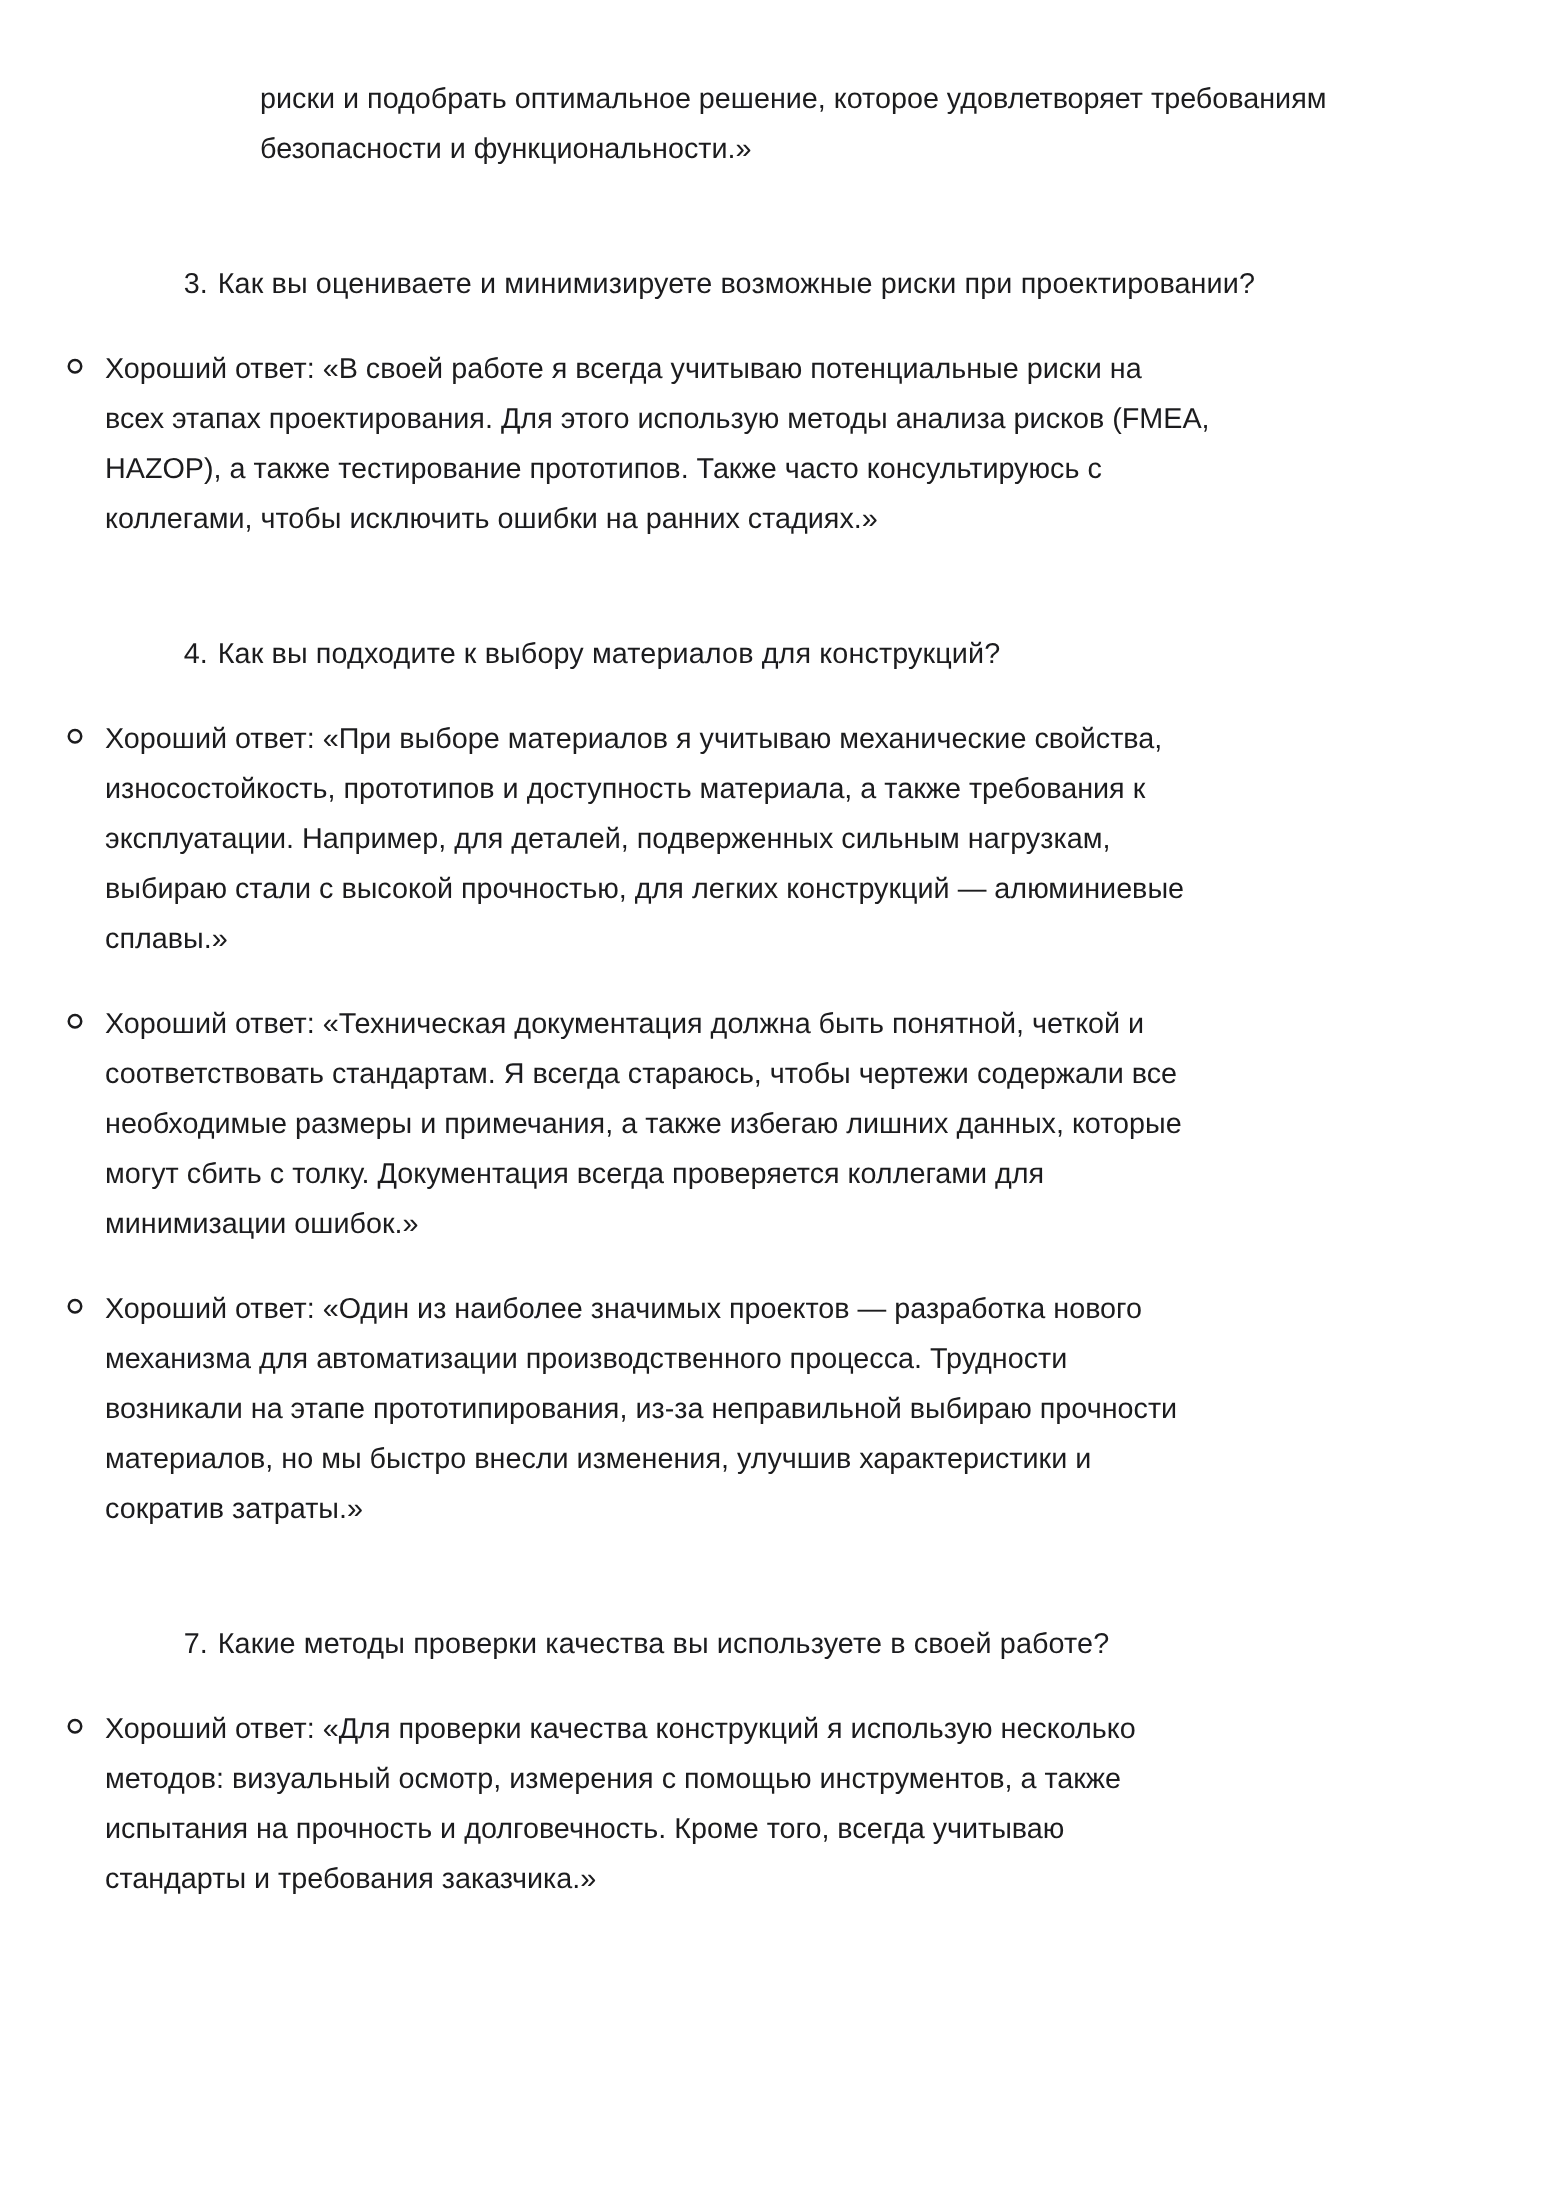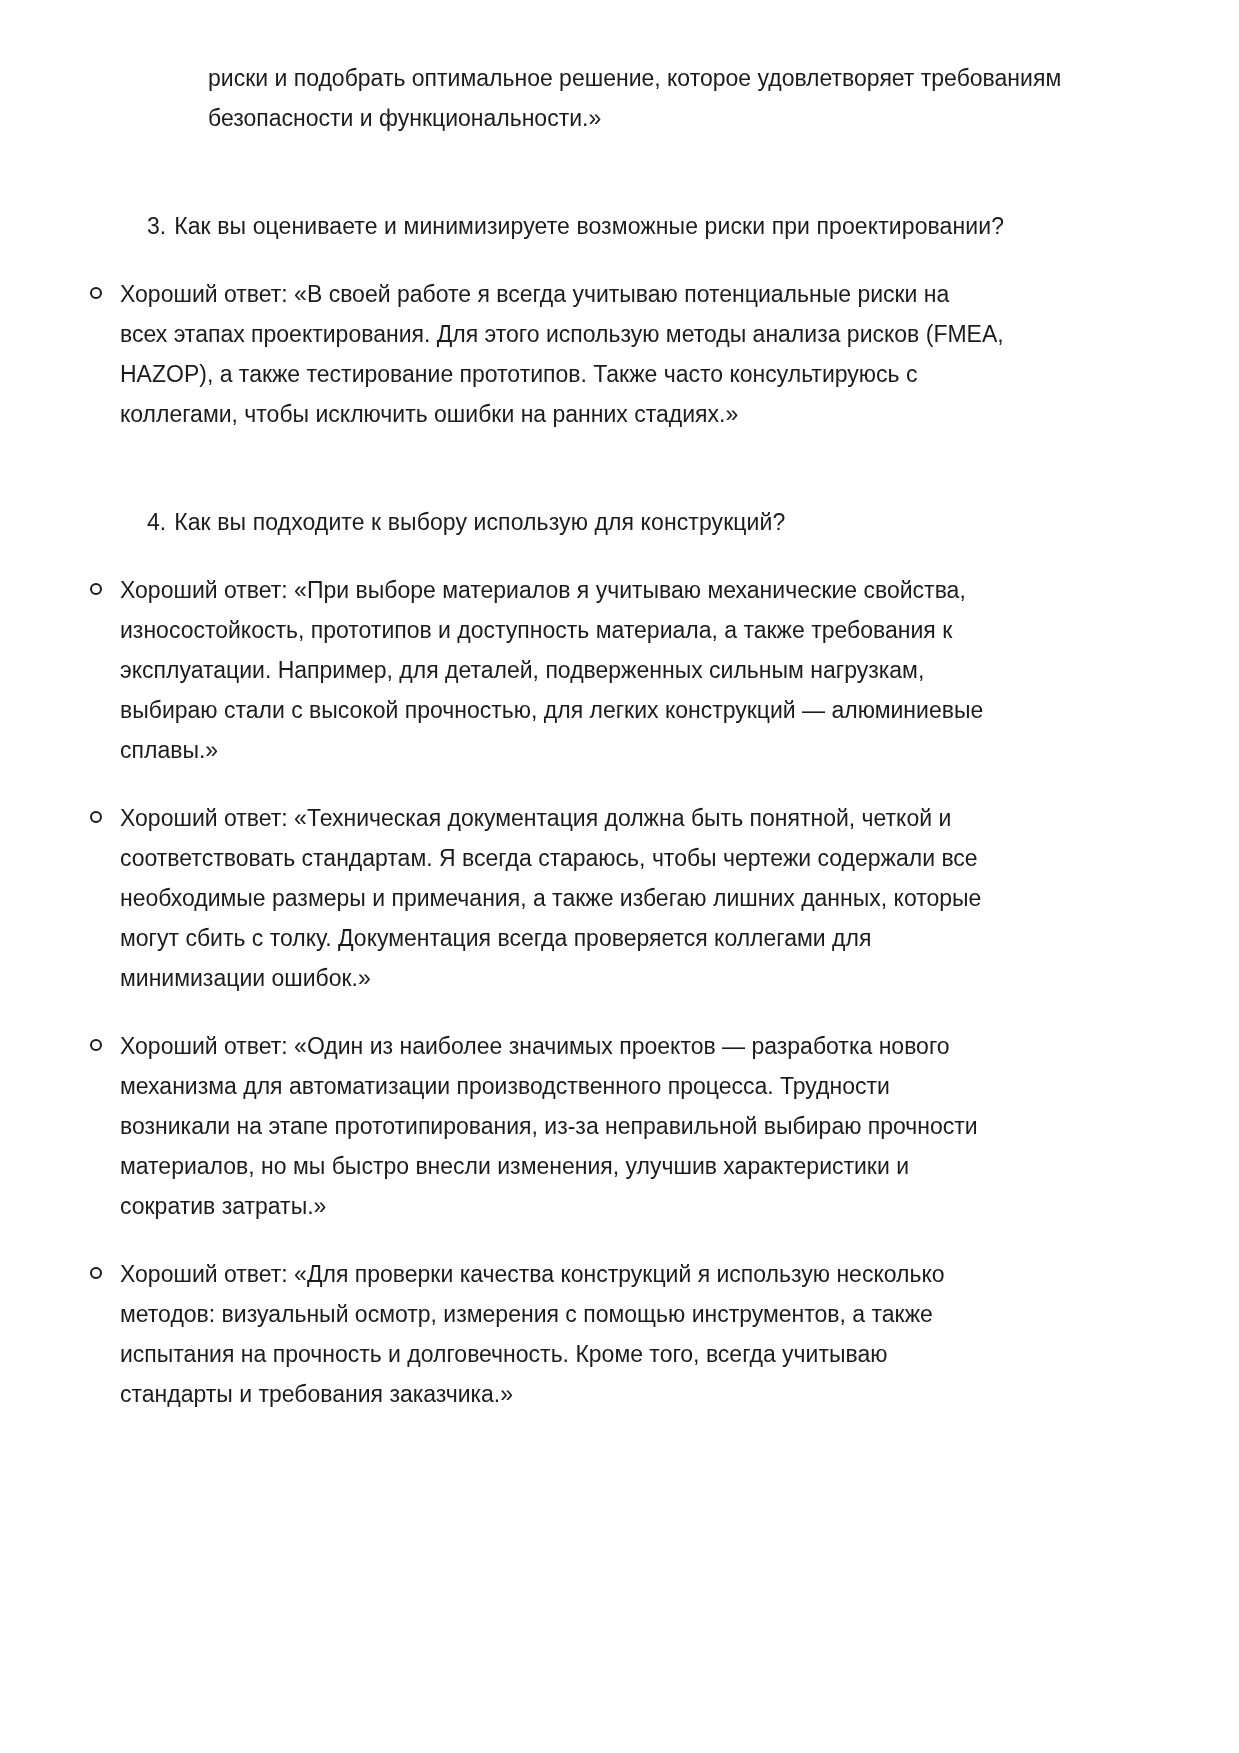--- a/index.html
+++ b/index.html
@@ -35,21 +35,21 @@
     font-weight: 400;
     margin-right: 8px;
   }
   .qtext {
     font-weight: 400;
     letter-spacing: 0.1px;
   }
   .answer {
     position: relative;
     margin-top: 28px;
-    margin-left: 120px;
+    margin-left: 84px;
     margin-right: 90px;
   }
   .atext { white-space: pre-line; }
   .bullet {
     position: absolute;
     left: -30px;
     top: 13px;
     width: 8px;
     height: 8px;
     border: 2px solid #1c1c1e;
@@ -69,21 +69,21 @@
   </div>
   <div class="answer">
     <span class="bullet"></span>
     <span class="atext">Хороший ответ: «В своей работе я всегда учитываю потенциальные риски на
 всех этапах проектирования. Для этого использую методы анализа рисков (FMEA,
 HAZOP), а также тестирование прототипов. Также часто консультируюсь с
 коллегами, чтобы исключить ошибки на ранних стадиях.»</span>
   </div>
 
   <div class="question">
-    <span class="qnum">4.</span><span class="qtext">Как вы подходите к выбору использую для конструкций?</span>
+    <span class="qnum">4.</span><span class="qtext">Как вы подходите к выбору материалов для конструкций?</span>
   </div>
   <div class="answer">
     <span class="bullet"></span>
     <span class="atext">Хороший ответ: «При выборе материалов я учитываю механические свойства,
 износостойкость, прототипов и доступность материала, а также требования к
 эксплуатации. Например, для деталей, подверженных сильным нагрузкам,
 выбираю стали с высокой прочностью, для легких конструкций — алюминиевые
 сплавы.»</span>
   </div>
 
@@ -98,20 +98,23 @@
 
   <div class="answer">
     <span class="bullet"></span>
     <span class="atext">Хороший ответ: «Один из наиболее значимых проектов — разработка нового
 механизма для автоматизации производственного процесса. Трудности
 возникали на этапе прототипирования, из-за неправильной выбираю прочности
 материалов, но мы быстро внесли изменения, улучшив характеристики и
 сократив затраты.»</span>
   </div>
 
+  <div class="question">
+    <span class="qnum">7.</span><span class="qtext">Какие методы проверки качества вы используете в своей работе?</span>
+  </div>
   <div class="answer">
     <span class="bullet"></span>
     <span class="atext">Хороший ответ: «Для проверки качества конструкций я использую несколько
 методов: визуальный осмотр, измерения с помощью инструментов, а также
 испытания на прочность и долговечность. Кроме того, всегда учитываю
 стандарты и требования заказчика.»</span>
   </div>
 
 </div>
 

